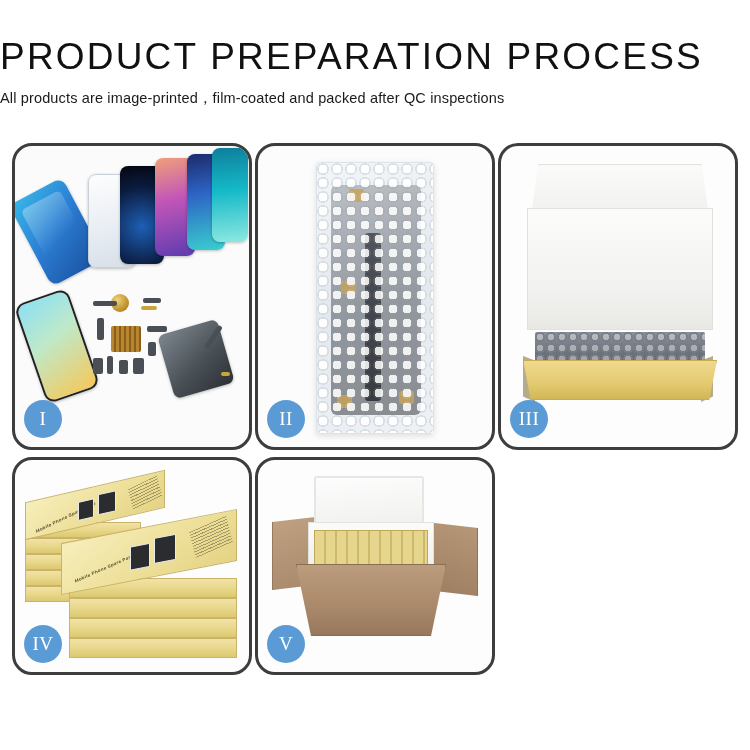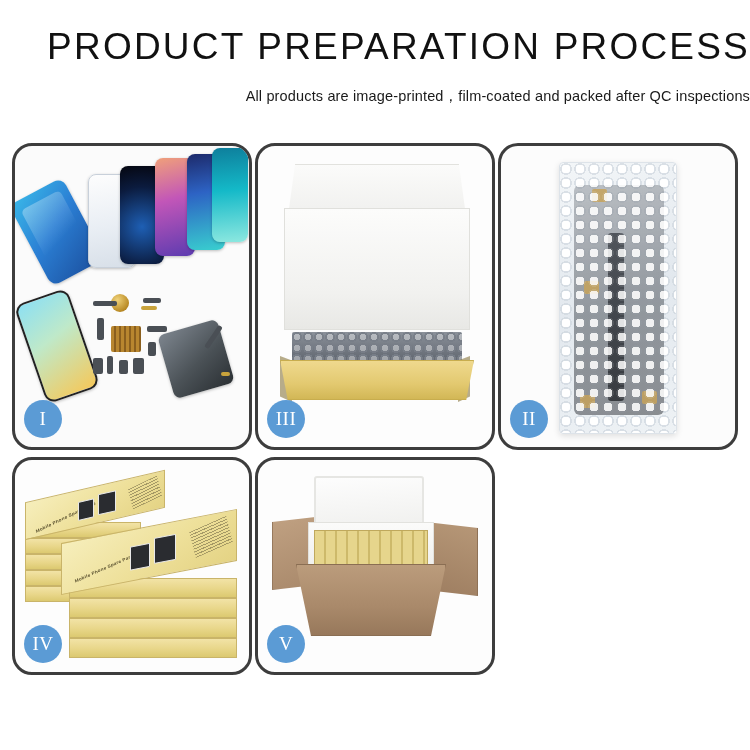--- a/index.html
+++ b/index.html
@@ -5,27 +5,27 @@
   * { box-sizing: border-box; margin: 0; padding: 0; }
   html, body {
     width: 750px; height: 750px;
     background: #ffffff;
     font-family: "Liberation Sans", sans-serif;
     overflow: hidden;
   }
   #page { position: relative; width: 750px; height: 750px; background: #fff; }
 
   
-  .header { text-align: right; padding-top: 28px; }
+  .header { text-align: left; padding-top: 38px; }
   .title {
     font-size: 37px; font-weight: 400; color: #111111;
     letter-spacing: 2.2px; line-height: 1.05; white-space: nowrap;
   }
   .subtitle {
-    margin-top: 20px; font-size: 14.5px; color: #1a1a1a;
+    margin-top: 12px; font-size: 14.5px; color: #1a1a1a;
     letter-spacing: .15px; white-space: nowrap;
   }
 
   
   .grid {
     position: absolute; left: 12px; top: 143px;
     width: 726px; height: 534px;
     display: grid;
     grid-template-columns: 240px 240px 240px;
     grid-template-rows: 307px 218px;
@@ -299,47 +299,47 @@
         <div class="partdot" style="left:118px; top:212px; width:11px; height:16px;"></div>
         <div class="partdot" style="left:132px; top:180px; width:20px; height:6px;"></div>
         <div class="partdot" style="left:133px; top:196px; width:8px;  height:14px;"></div>
         <div class="partdot" style="left:78px;  top:212px; width:10px; height:16px;"></div>
         <div class="partdot" style="left:196px; top:178px; width:5px;  height:26px; transform:rotate(34deg);"></div>
         <div class="partdot gold" style="left:206px; top:226px; width:9px; height:4px;"></div>
       </div>
       <div class="badge">I</div>
     </div>
 
-    <div class="panel p3">
-      <div class="scene">
-        <div class="b3-lid"></div>
-        <div class="b3-foam"></div>
-        <div class="b3-items"></div>
-        <div class="b3-side-l"></div>
-        <div class="b3-side-r"></div>
-        <div class="b3-front"></div>
-      </div>
-      <div class="badge">III</div>
-    </div>
-
     <div class="panel p2">
       <div class="scene">
         <div class="bubblebag">
           <div class="bag-inner"></div>
           <div class="bag-flex"></div>
           <div class="bag-tape" style="left:32px; top:26px;"></div>
           <div class="bag-tape" style="left:24px; top:118px;"></div>
           <div class="bag-tape" style="left:20px; top:232px;"></div>
           <div class="bag-tape" style="left:82px; top:228px;"></div>
           <div class="bubble-overlay"></div>
         </div>
       </div>
       <div class="badge">II</div>
     </div>
 
+    <div class="panel p3">
+      <div class="scene">
+        <div class="b3-lid"></div>
+        <div class="b3-foam"></div>
+        <div class="b3-items"></div>
+        <div class="b3-side-l"></div>
+        <div class="b3-side-r"></div>
+        <div class="b3-front"></div>
+      </div>
+      <div class="badge">III</div>
+    </div>
+
     <div class="panel p4">
       <div class="scene">
         <div class="stackwrap">
 
           <div class="bx" style="left:4px;  top:112px; width:116px; height:16px;"></div>
           <div class="bx" style="left:4px;  top:96px;  width:116px; height:16px;"></div>
           <div class="bx" style="left:4px;  top:80px;  width:116px; height:16px;"></div>
           <div class="bx" style="left:4px;  top:64px;  width:116px; height:16px;"></div>
           <div class="bx" style="left:4px;  top:48px;  width:116px; height:16px;"></div>
 

